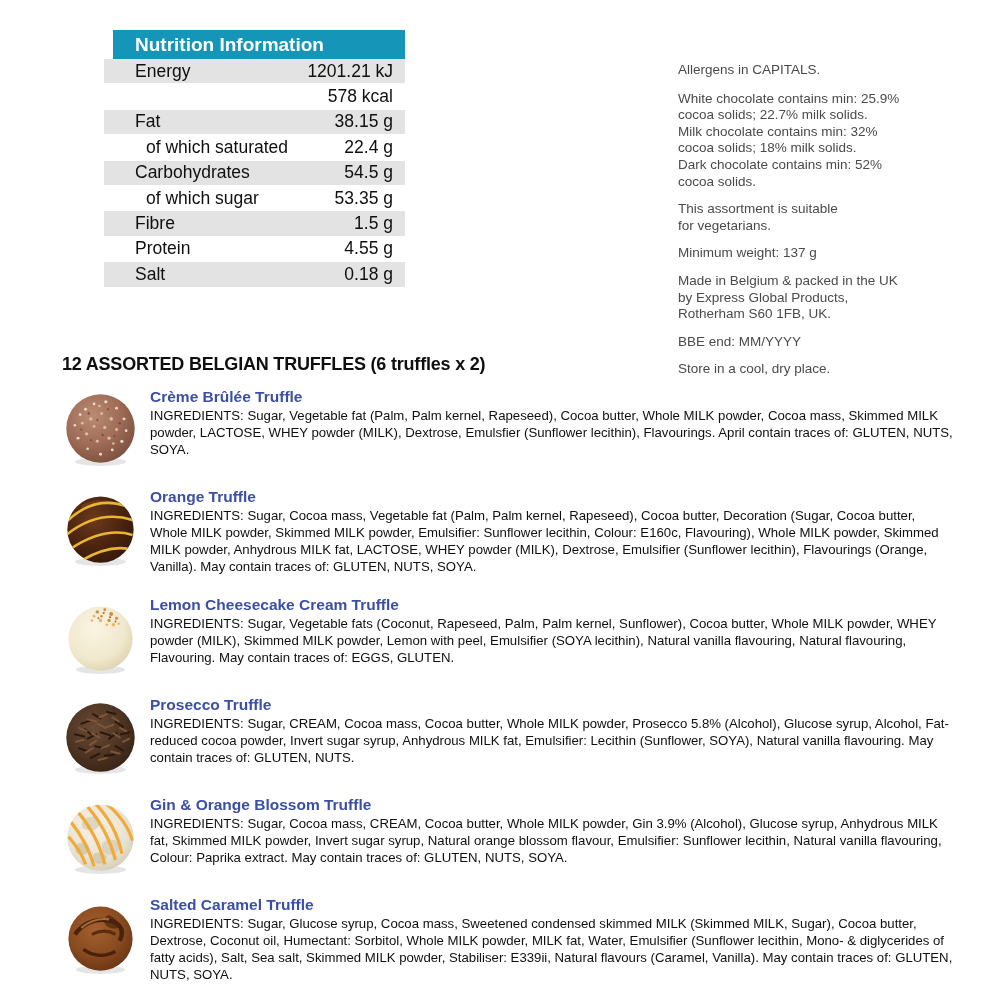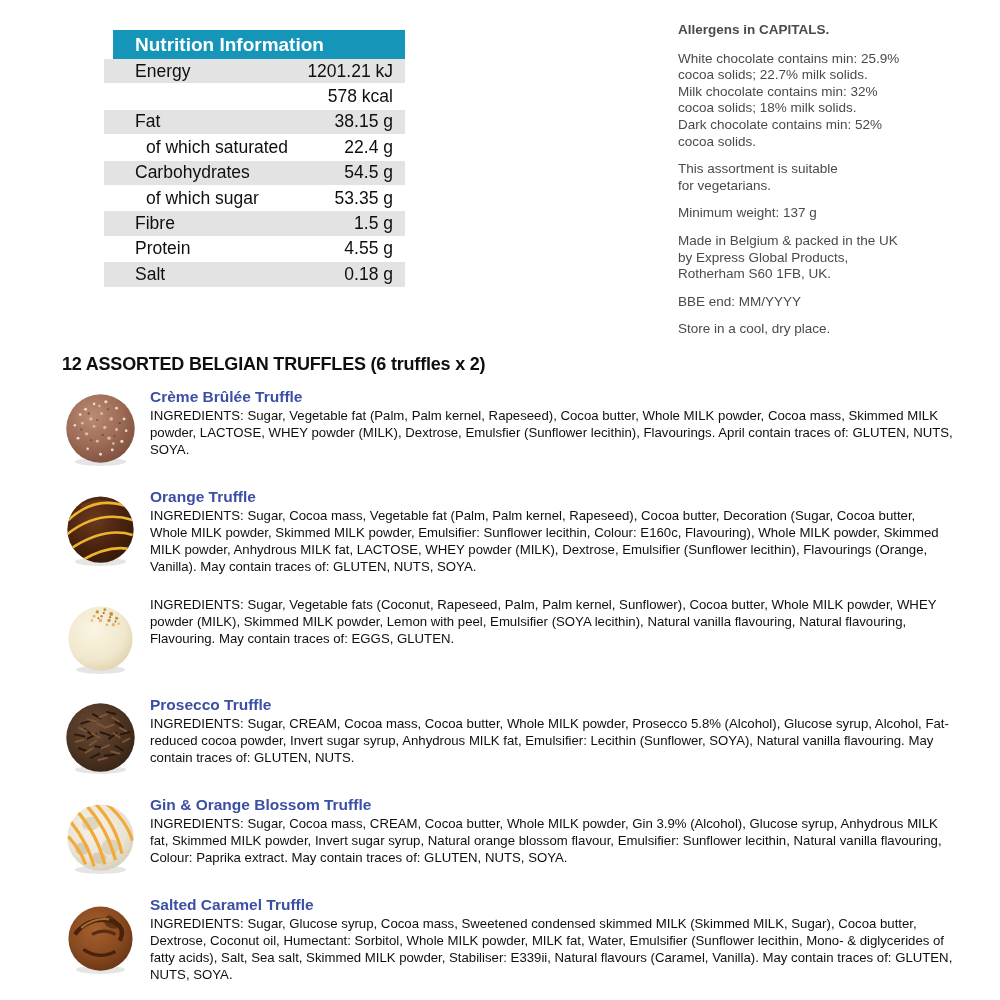--- a/index.html
+++ b/index.html
@@ -50,21 +50,21 @@
   .allergens {
     position: absolute;
     left: 678px;
     top: 22px;
     width: 272px;
     font-size: 13.5px;
     line-height: 1.23;
     color: #4a4a4a;
   }
   .allergens p { margin: 0 0 11px 0; white-space: pre-line; }
-  .allergens p.heading { font-weight: bold; margin-bottom: 12px; }
+  .allergens p.heading { font-weight: normal; margin-bottom: 12px; margin-top: 40px; }
 
   
   .main-title {
     position: absolute;
     left: 62px;
     top: 354px;
     font-size: 18px;
     font-weight: bold;
     color: #0f0f0f;
     letter-spacing: -0.2px;
@@ -284,20 +284,21 @@
           </g>
           <g fill="#a96a24">
             <circle cx="39" cy="14" r="1"></circle>
               <circle cx="45" cy="18" r="1"></circle>
               <circle cx="50" cy="22" r="0.9"></circle>
               <circle cx="34" cy="19" r="0.9"></circle>
           </g>
         </svg>
       </div>
       <div class="t-text">
+        <p class="t-name">Lemon Cheesecake Cream Truffle</p>
         <p class="t-ing">INGREDIENTS: Sugar, Vegetable fats (Coconut, Rapeseed, Palm, Palm kernel, Sunflower), Cocoa butter, Whole MILK powder, WHEY powder (MILK), Skimmed MILK powder, Lemon with peel, Emulsifier (SOYA lecithin), Natural vanilla flavouring, Natural flavouring, Flavouring. May contain traces of: EGGS, GLUTEN.</p>
       </div>
     </div>
 
     <div class="truffle">
       <div class="t-photo">
         <svg width="77" height="77" viewBox="0 0 72 72">
           <defs>
             <radialGradient id="gPR" cx="0.4" cy="0.35" r="0.8">
               <stop offset="0" stop-color="#6a4a35"></stop>

